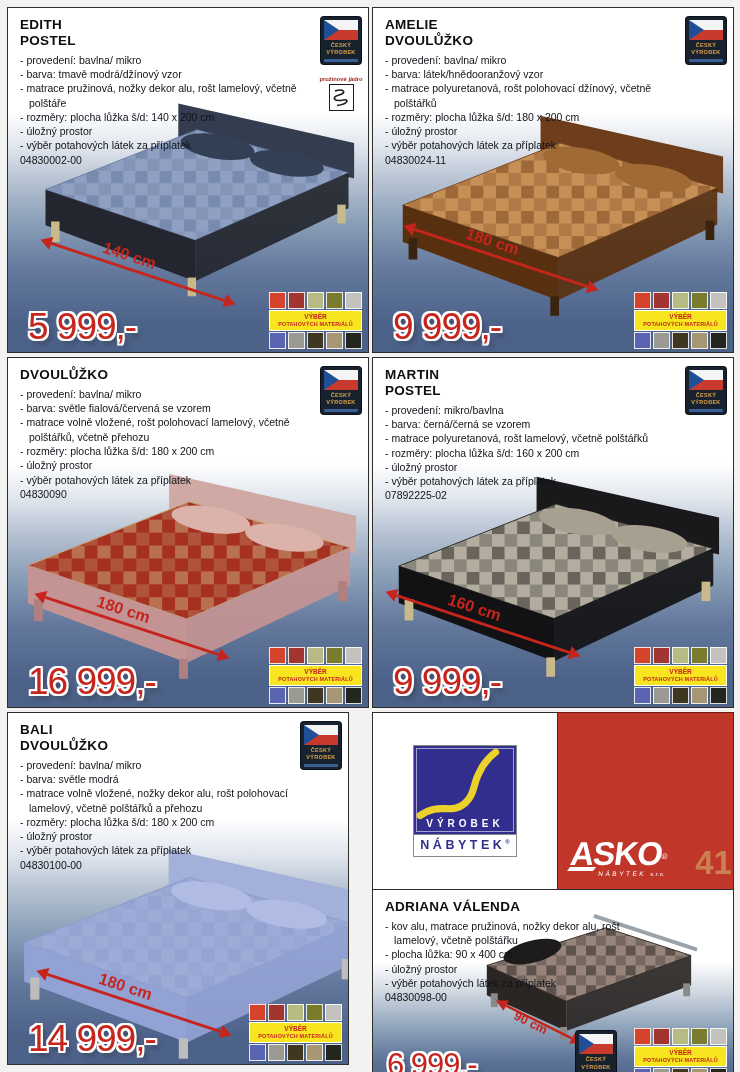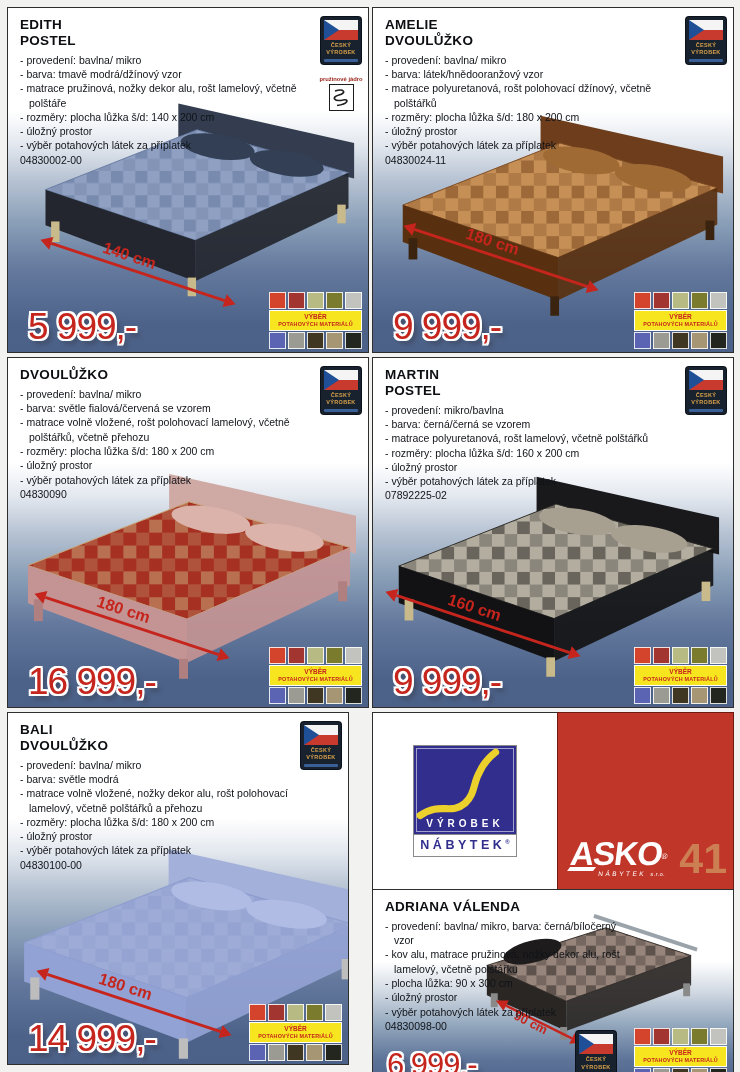--- a/index.html
+++ b/index.html
@@ -84,21 +84,21 @@
   #postele { position:absolute; left:557px; top:712px; width:177px; height:178px;
     background:#c0372a; border:1px solid #6e1a12; color:#fff; }
   .postele-title { font-size:37px; font-weight:800; text-align:center; margin-top:10px; letter-spacing:-.5px; }
   .asko-row { position:absolute; left:12px; right:8px; bottom:12px; display:flex; align-items:flex-end; gap:12px; }
   .asko-wrap { position:relative; transform:skewX(-7deg); }
   .asko-txt { font-size:33px; font-weight:800; line-height:.85; letter-spacing:-1px; }
   .asko-wrap sup { font-size:8px; vertical-align:super; }
   .asko-sub { font-size:6.5px; letter-spacing:2.5px; text-align:right; margin-top:1px; }
   .asko-sub .srO { letter-spacing:.5px; font-size:5.5px; }
   .asko-wrap:after { content:""; position:absolute; left:0; bottom:7px; width:26px; height:3.5px; background:#fff; transform:skewX(-32deg); }
-  .page-num { font-size:43px; font-weight:800; color:#cd7f54; line-height:.85; }
+  .page-num { font-size:33px; font-weight:800; color:#cd7f54; line-height:.85;margin-left:16px; }
 
   svg text { font-family:"Liberation Sans", sans-serif; }
 </style>
 </head>
 <body>
 
 <div class="pcell" id="c0">
   <div class="p-text">
     <div class="p-title">
       <div>EDITH</div>
@@ -479,23 +479,22 @@
     <div class="page-num">41</div>
   </div>
 </div>
 
 <div class="pcell" id="c5">
   <div class="p-text">
     <div class="p-title">
       <div>ADRIANA VÁLENDA</div>
     </div>
     <div class="p-bullets">
-        <div class="bl">- provedení: bavlna/ mikro, barva: černá/bíločerný vzor</div>
         <div class="bl">- kov alu, matrace pružinová, nožky dekor alu, rošt lamelový, včetně polštářku</div>
-        <div class="bl">- plocha lůžka: 90 x 300 cm</div>
+        <div class="bl">- plocha lůžka: 90 x 400 cm</div>
         <div class="bl">- úložný prostor</div>
         <div class="bl">- výběr potahových látek za příplatek</div>
       </div>
     <div class="p-code">04830098-00</div>
   </div>
   <svg class="bed" viewBox="0 0 240 140" style="--m:#97857c;--p:#38302c;--b:#2a2624;--h:#1b1918;--pl:#1d1b1b;--leg:#8a8a8a">
     <defs>
         <pattern id="pat5" width="20" height="20" patternUnits="userSpaceOnUse">
       <rect width="20" height="20" fill="var(--m)"></rect>
           <rect width="10" height="10" fill="var(--p)" opacity=".6"></rect>

